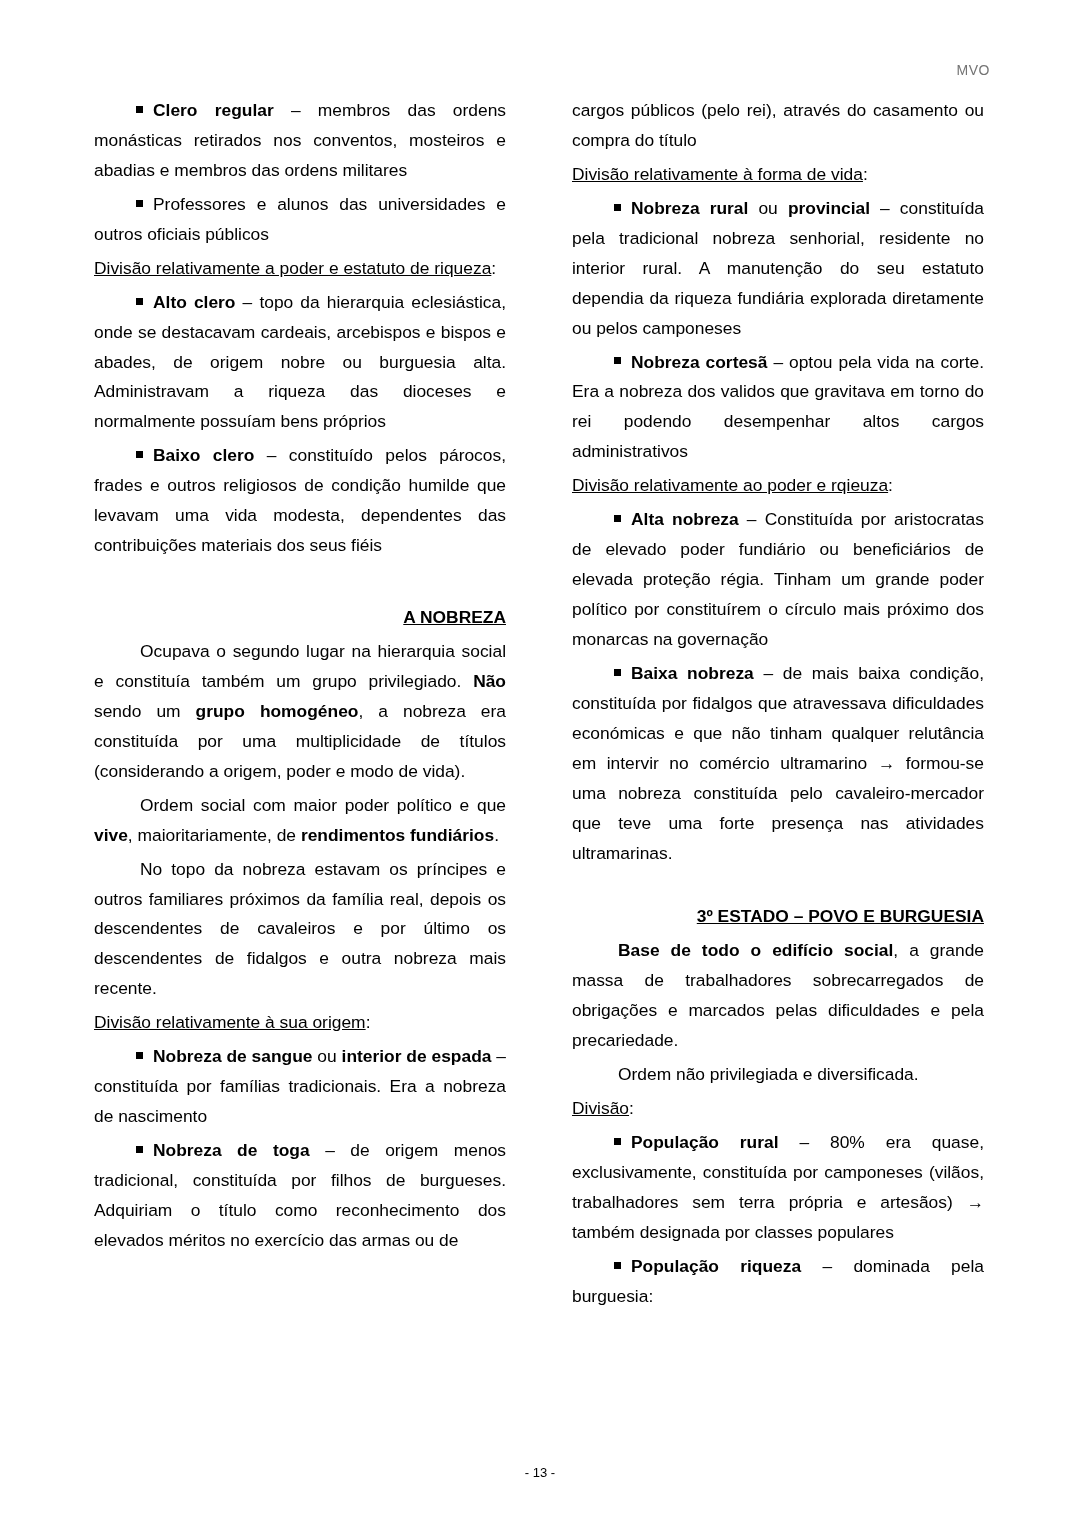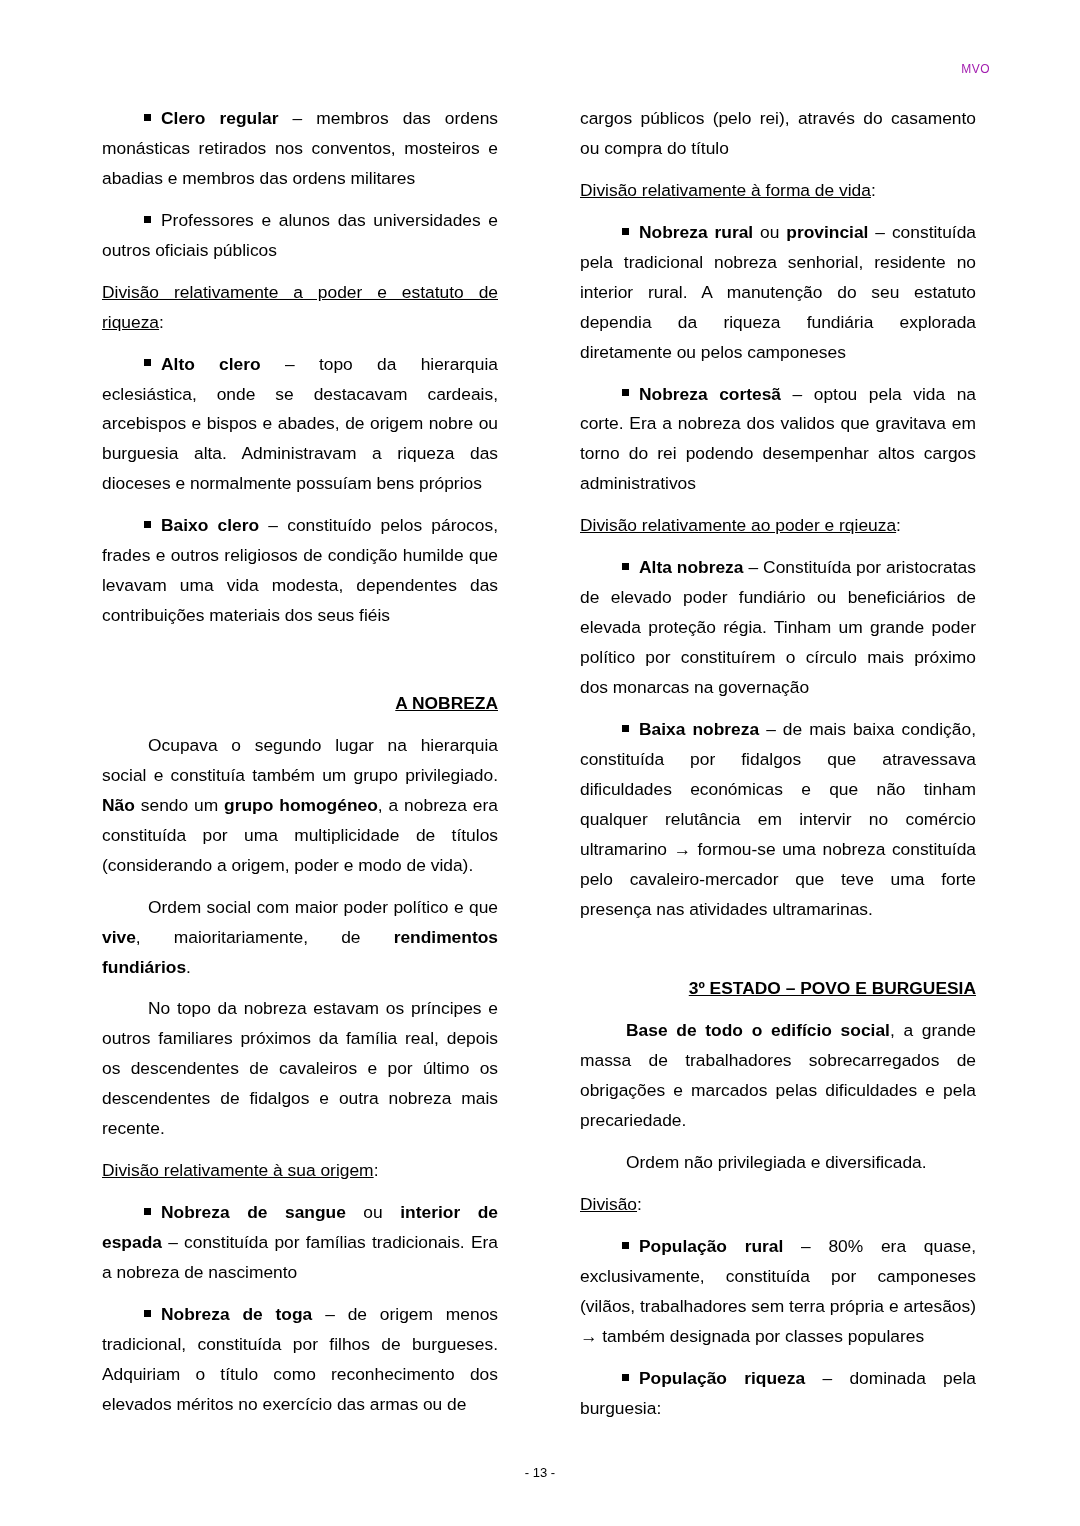--- a/index.html
+++ b/index.html
@@ -14,41 +14,41 @@
     background: #ffffff;
     font-family: "Liberation Sans", sans-serif;
     color: #000000;
     box-sizing: border-box;
     overflow: hidden;
   }
   .header-mark {
     position: absolute;
     top: 62px;
     right: 90px;
-    font-size: 12px;
+    font-size: 14px;
     letter-spacing: 0.5px;
-    color: #a21caf;
+    color: #737373;
   }
   .columns {
     position: absolute;
     top: 92px;
     left: 90px;
     right: 88px;
     display: flex;
     gap: 58px;
   }
   .col {
     width: 420px;
     font-size: 17.4px;
     line-height: 1.72;
     text-align: justify;
     text-justify: inter-word;
   }
   p {
-    margin: 12px;
+    margin: 4px;
   }
   .bullet {
     position: relative;
     padding-left: 0;
     text-indent: 42px;
   }
   .bullet .sq {
     display: inline-block;
     width: 7px;
     height: 7px;

